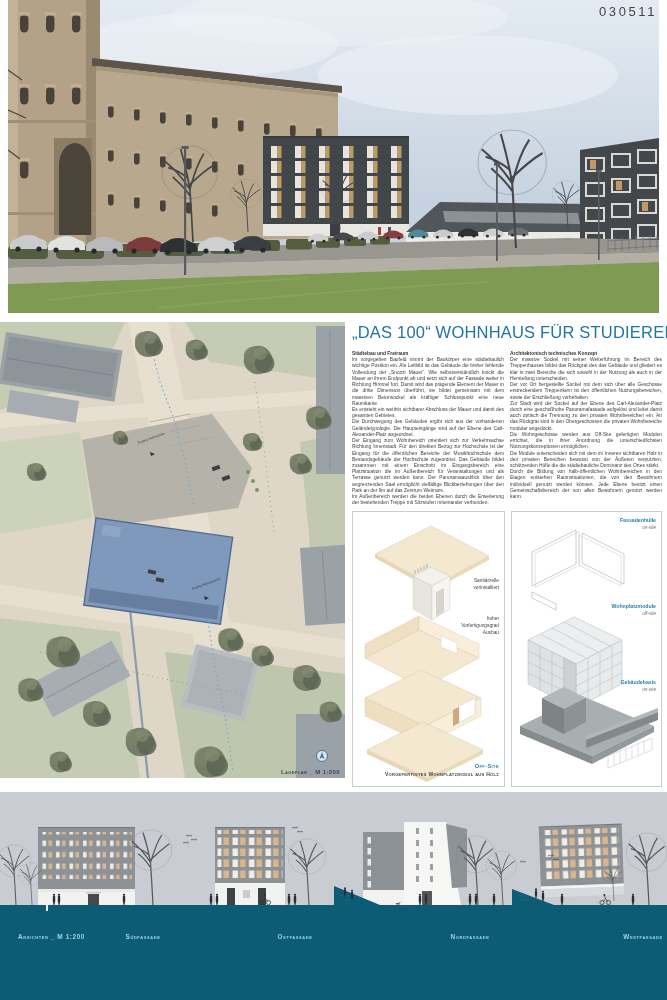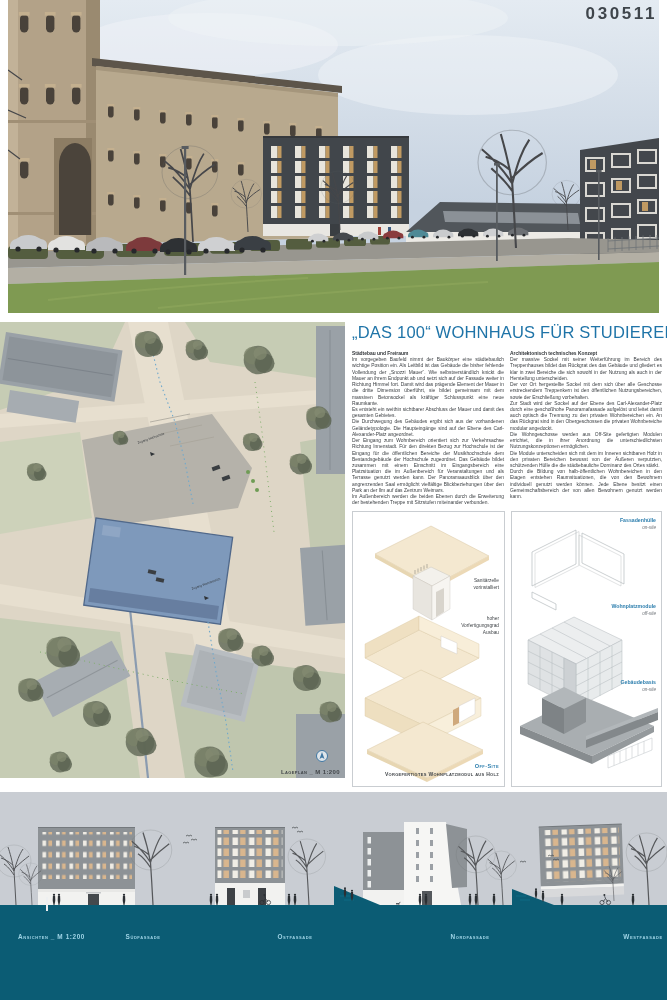--- a/index.html
+++ b/index.html
@@ -1,19 +1,19 @@
 <!DOCTYPE html>
 <html><head>
 <meta charset="utf-8">
 <style>
   html,body{margin:0;padding:0;background:#ffffff;}
   .page{position:relative;width:667px;height:1000px;background:#fff;
         font-family:"Liberation Sans",sans-serif;overflow:hidden;}
   .abs{position:absolute;}
-  .idnum{font-size:17px;letter-spacing:2.6px;color:#3f454b;font-weight:bold;}
+  .idnum{font-size:13px;letter-spacing:2.6px;color:#3f454b;font-weight:normal;}
   .board-title{color:#1f74a8;font-size:16.5px;letter-spacing:.2px;white-space:nowrap;}
   .col{font-size:4.9px;line-height:1.27;text-align:justify;color:#393d41;}
   .col h4{margin:0;font-size:4.9px;color:#2e3236;}
   .col p{margin:0;}
   .diagbox{border:1px solid #c9cdd1;background:#fff;box-sizing:border-box;}
   svg text{font-family:"Liberation Sans",sans-serif;}
   .lblBlue{fill:#2e7fae;font-weight:bold;font-size:5.2px;}
   .lblMode{fill:#6d7277;font-style:italic;font-size:4.6px;}
   .dlabel{fill:#43474b;font-size:4.8px;}
   .tinyl{fill:#33373b;font-size:3.2px;}

